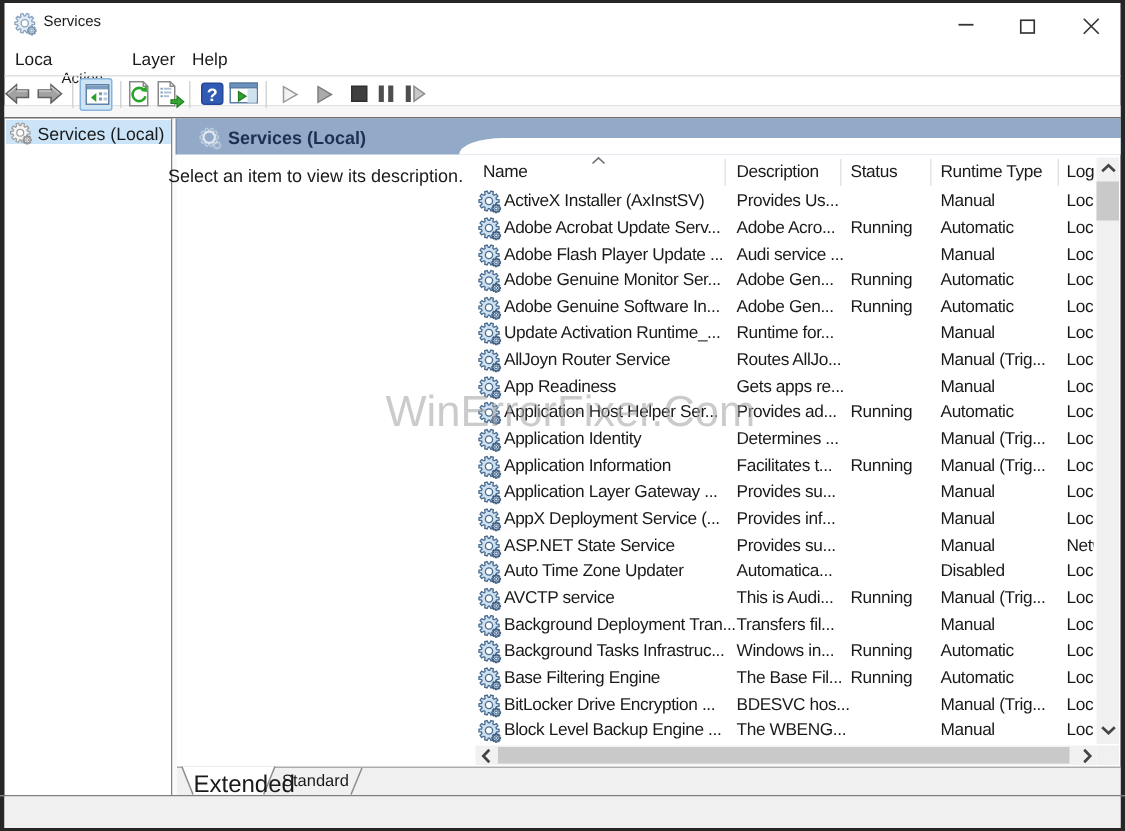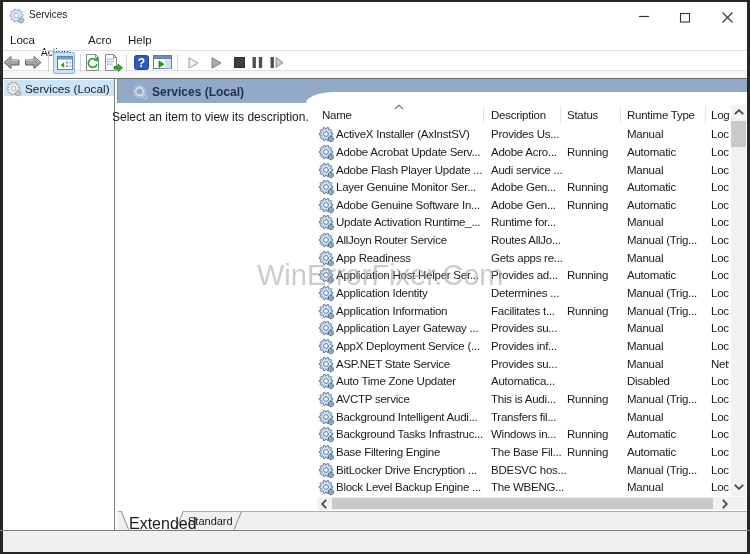--- a/index.html
+++ b/index.html
@@ -68,21 +68,21 @@
   </svg>
 <svg class="a" style="left:680px;top:13px" width="10" height="10">
     <rect x="0.5" y="0.5" width="9" height="8.5" fill="none" stroke="#333" stroke-width="1.1"></rect>
   </svg>
 <svg class="a" style="left:722px;top:12px" width="11" height="11">
     <path d="M0.5,0.5 L10.5,10.5 M10.5,0.5 L0.5,10.5" stroke="#333" stroke-width="1.1"></path>
   </svg>
 
 <span class="a" style="left:10px;top:34px;font-size:11.5px">Loca</span>
 <span class="a" style="left:41px;top:47px;font-size:10px">Action</span>
-<span class="a" style="left:88px;top:34px;font-size:11.5px">Acro</span>
+<span class="a" style="left:88px;top:34px;font-size:11.5px">Layer</span>
 <span class="a" style="left:128px;top:34px;font-size:11.5px">Help</span>
 <div class="a" style="left:3px;top:50px;width:744px;height:1px;background:#e0e0e0"></div>
 
 <div class="a" style="left:3px;top:70px;width:744px;height:1px;background:#e2e2e2"></div>
 <div class="a" style="left:3px;top:71px;width:744px;height:7px;background:#f7f7f7"></div>
 <svg class="a" style="left:3px;top:55px" width="17" height="16">
     <path d="M8,1.5 L1,7.5 L8,13.5 L8,10 L16,10 L16,5 L8,5 Z" fill="#a2a2a2" stroke="#606060" stroke-width="1"></path>
     <path d="M8,2.8 L2.5,7.5 M8,5.6 L15.4,5.6" stroke="#c9c9c9" stroke-width="1" fill="none"></path>
   </svg>
 <svg class="a" style="left:24px;top:55px" width="19" height="16">
@@ -207,21 +207,21 @@
     <span class="c1">Adobe Flash Player Update ...</span>
     <span class="c2">Audi service ...</span>
     <span class="c3"></span>
     <span class="c4">Manual</span>
     <span class="c5">Loca</span>
   </div>
 <div class="row" style="top:179.1px">
     <svg class="rg" viewBox="-9 -9 18 18">
       <use href="#g-row"></use>
     </svg>
-    <span class="c1">Layer Genuine Monitor Ser...</span>
+    <span class="c1">Adobe Genuine Monitor Ser...</span>
     <span class="c2">Adobe Gen...</span>
     <span class="c3">Running</span>
     <span class="c4">Automatic</span>
     <span class="c5">Loca</span>
   </div>
 <div class="row" style="top:196.8px">
     <svg class="rg" viewBox="-9 -9 18 18">
       <use href="#g-row"></use>
     </svg>
     <span class="c1">Adobe Genuine Software In...</span>
@@ -337,21 +337,21 @@
     <span class="c1">AVCTP service</span>
     <span class="c2">This is Audi...</span>
     <span class="c3">Running</span>
     <span class="c4">Manual (Trig...</span>
     <span class="c5">Loca</span>
   </div>
 <div class="row" style="top:408.6px">
     <svg class="rg" viewBox="-9 -9 18 18">
       <use href="#g-row"></use>
     </svg>
-    <span class="c1">Background Intelligent Audi...</span>
+    <span class="c1">Background Deployment Tran...</span>
     <span class="c2">Transfers fil...</span>
     <span class="c3"></span>
     <span class="c4">Manual</span>
     <span class="c5">Loca</span>
   </div>
 <div class="row" style="top:426.2px">
     <svg class="rg" viewBox="-9 -9 18 18">
       <use href="#g-row"></use>
     </svg>
     <span class="c1">Background Tasks Infrastruc...</span>

